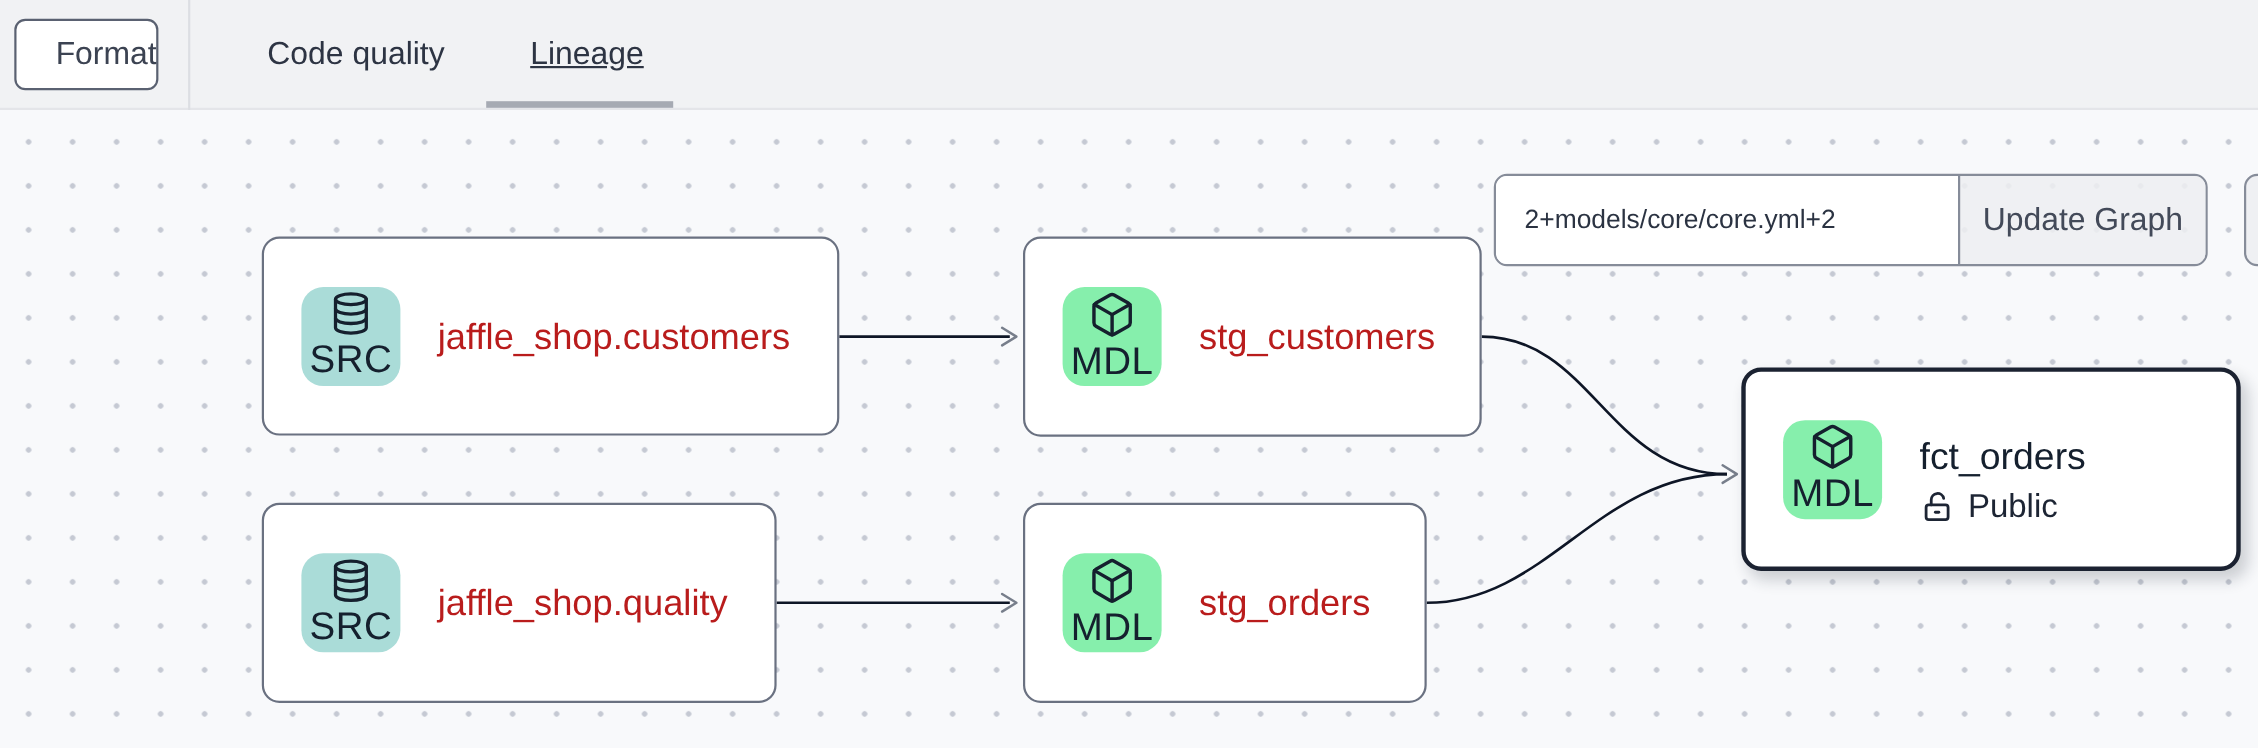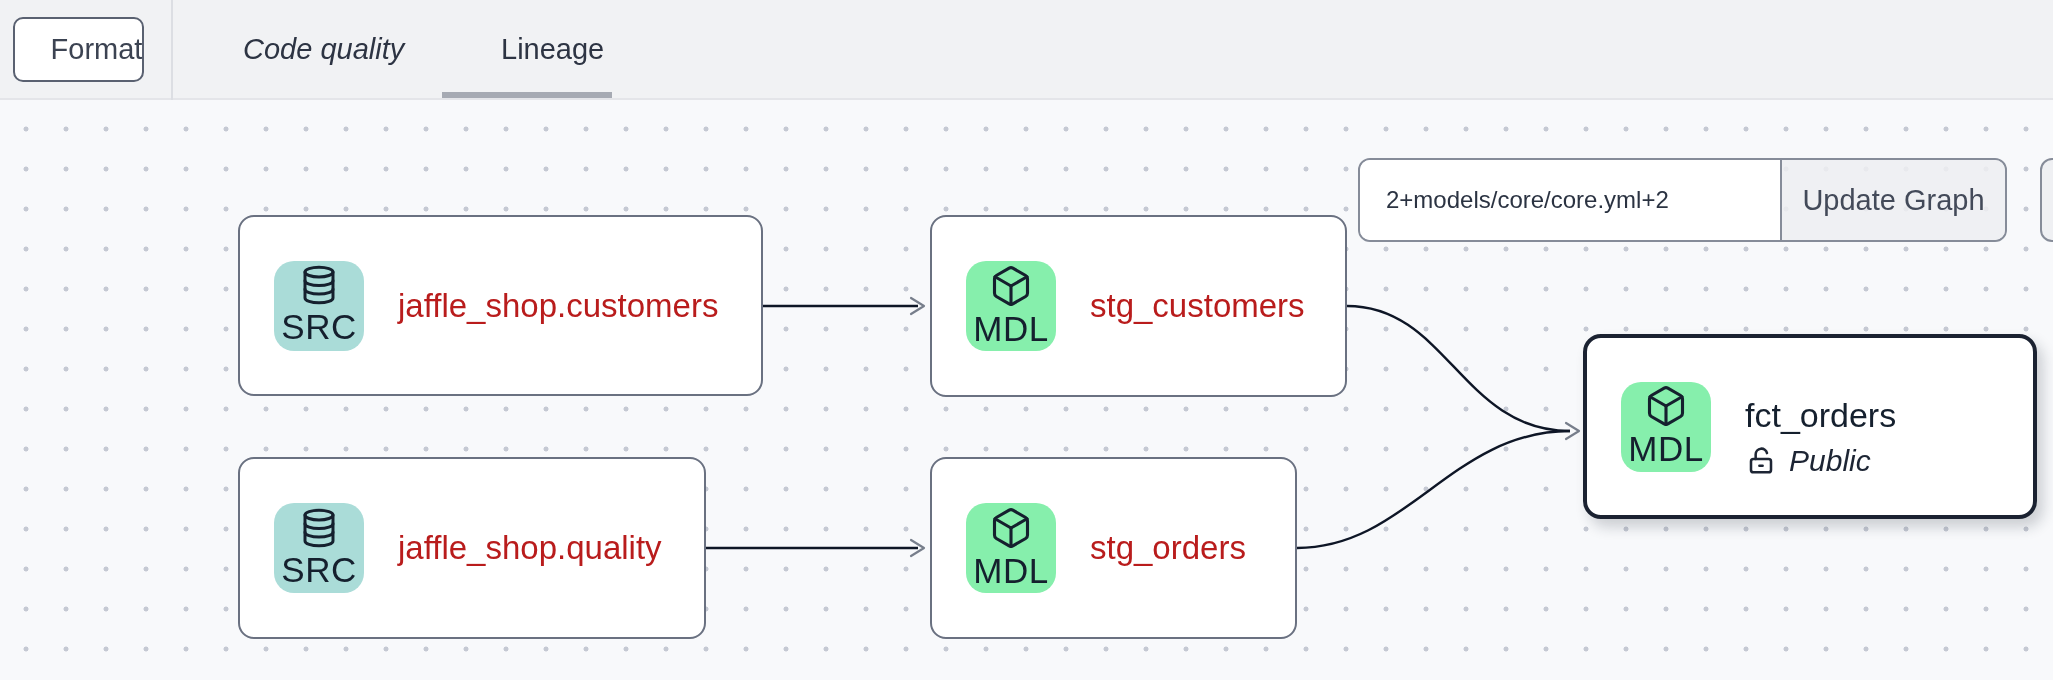--- a/index.html
+++ b/index.html
@@ -21,22 +21,22 @@
     cursor:pointer;
     padding-left:36px;
   }
   .topbar-divider {
     position:absolute; left:171px; top:0; width:2px; height:100px; background:#dcdee3;
   }
   .tab {
     position:absolute; top:0; height:98px; display:flex; align-items:center;
     font-size:29px; color:#2d3443; cursor:pointer;
   }
-  .tab-codequality { left:243px;font-style:italic; }
-  .tab-lineage { left:501px; }
+  .tab-codequality { left:243px; }
+  .tab-lineage { left:482px;text-decoration:underline; }
   .tab-underline {
     position:absolute; left:442px; bottom:0; width:170px; height:6px; background:#a6aab3;
   }
 
   
   .canvas {
     position:absolute; top:102px; left:0; width:2053px; height:578px;
     background-color:#f8f9fb;
     background-image:radial-gradient(circle, #c5c9d3 2.2px, transparent 2.8px);
     background-size:40px 40px; background-position:6px 7px;
@@ -61,21 +61,21 @@
   }
   .badge-src { background:#aadcd8; }
   .badge-mdl { background:#86efac; }
   .badge-label { font-size:35px; color:#15202e; margin-top:1px; letter-spacing:0.5px; }
   .badge svg { stroke:#15202e; fill:none; stroke-width:1.7; stroke-linecap:round; stroke-linejoin:round; }
 
   .node-text-col { display:flex; flex-direction:column; gap:9px;margin-top:20px; }
   .node-title { font-size:34px; color:#15202e; white-space:nowrap; }
   .access-row { display:flex; align-items:center; gap:12px; }
   .access-row svg { stroke:#1d2534; fill:none; stroke-width:1.9; stroke-linecap:round; stroke-linejoin:round; }
-  .access-label { font-size:30px; color:#1d2534;font-style:italic; }
+  .access-label { font-size:30px; color:#1d2534; }
 
   
   .selector-group {
     position:absolute; left:1358px; top:56px; width:649px; height:84px;
     border:2.5px solid #868c99; border-radius:12px;
     display:flex; overflow:hidden; background:transparent;
   }
   .selector-input {
     width:420px; height:100%; border:none; outline:none; background:#ffffff;
     font-family:"Liberation Sans","DejaVu Sans",sans-serif;

